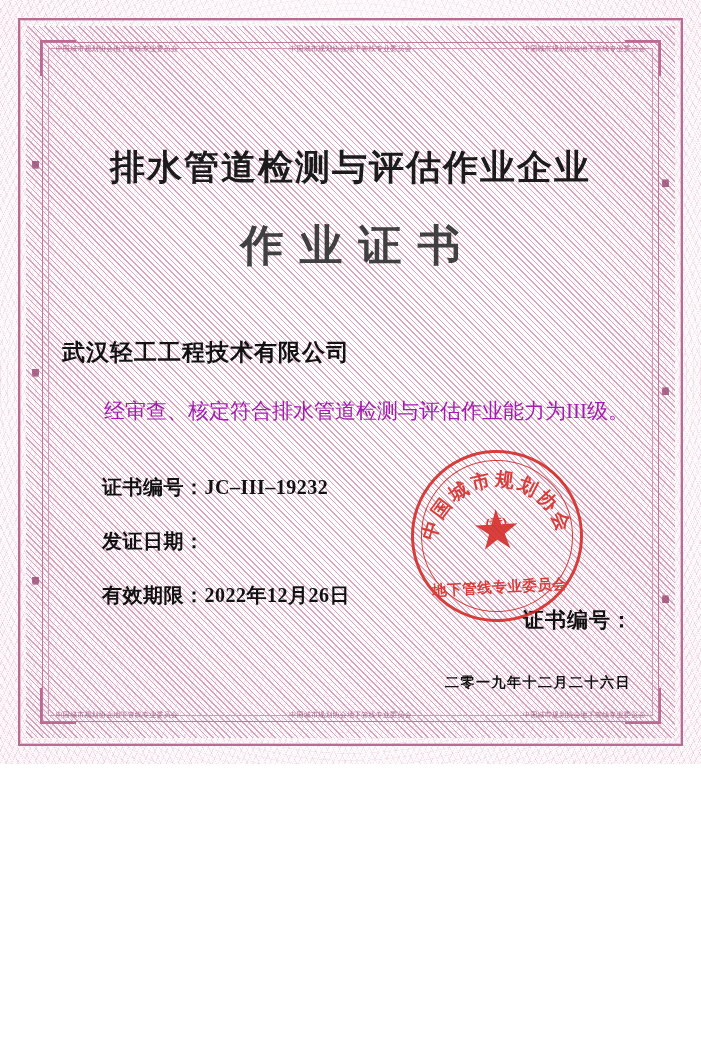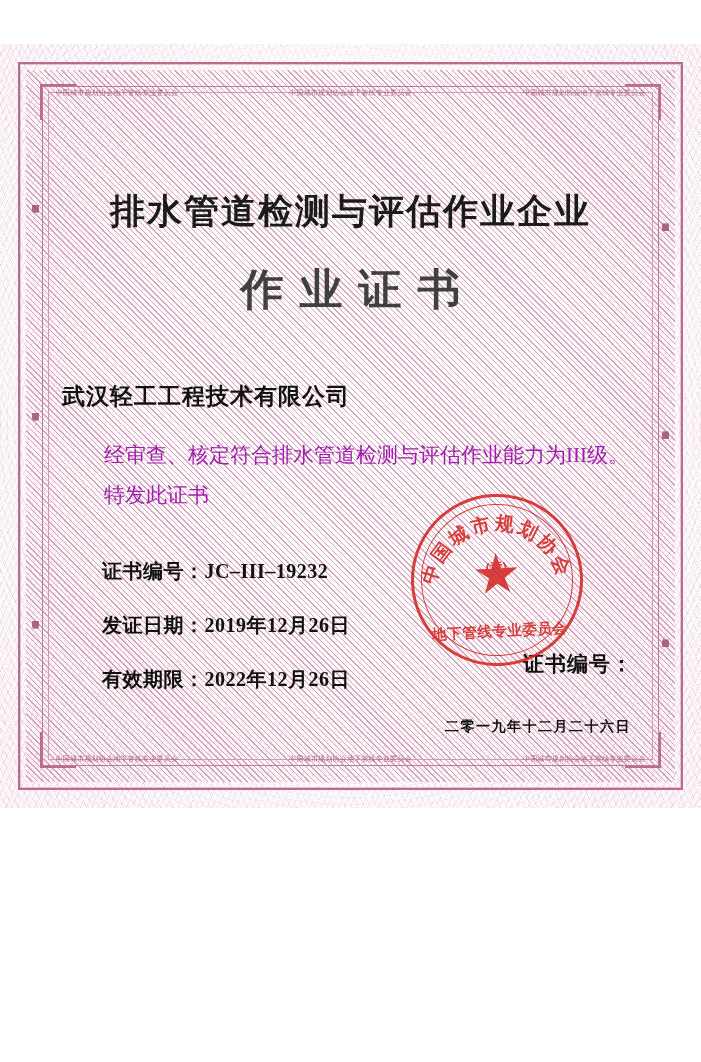--- a/index.html
+++ b/index.html
@@ -7,21 +7,20 @@
     padding: 0;
     background: #ffffff;
   }
   .page {
     position: relative;
     width: 701px;
     height: 764px;
     background: #fdfbfb;
     overflow: hidden;
     font-family: "Liberation Serif", "DejaVu Serif", serif;
-    margin-top: 44px;
   }
 
   
   .guilloche {
     position: absolute;
     inset: 0;
     background:
       repeating-linear-gradient(115deg,
         rgba(196,150,175,0.30) 0px,
         rgba(196,150,175,0.30) 0.6px,
@@ -318,30 +317,28 @@
   </div>
 
   <div class="content">
 
     <div class="title-main">排水管道检测与评估作业企业</div>
     <div class="title-sub">作业证书</div>
 
     <div class="company">武汉轻工工程技术有限公司</div>
 
     <div class="body-para">经审查、核定符合排水管道检测与评估作业能力为III级。</div>
-    <div class="body-para second">特发此证书</div>
 
     <div class="fields">
       <div class="field-row">
         <span class="field-label">证书编号：</span>
         <span class="field-value">JC–III–19232</span>
       </div>
       <div class="field-row">
         <span class="field-label">发证日期：</span>
-        <span class="field-value">2019年12月26日</span>
       </div>
       <div class="field-row">
         <span class="field-label">有效期限：</span>
         <span class="field-value">2022年12月26日</span>
       </div>
     </div>
 
     <div class="issuer-block">
       <div class="issuer-line">
         <span>证书编号：</span>

